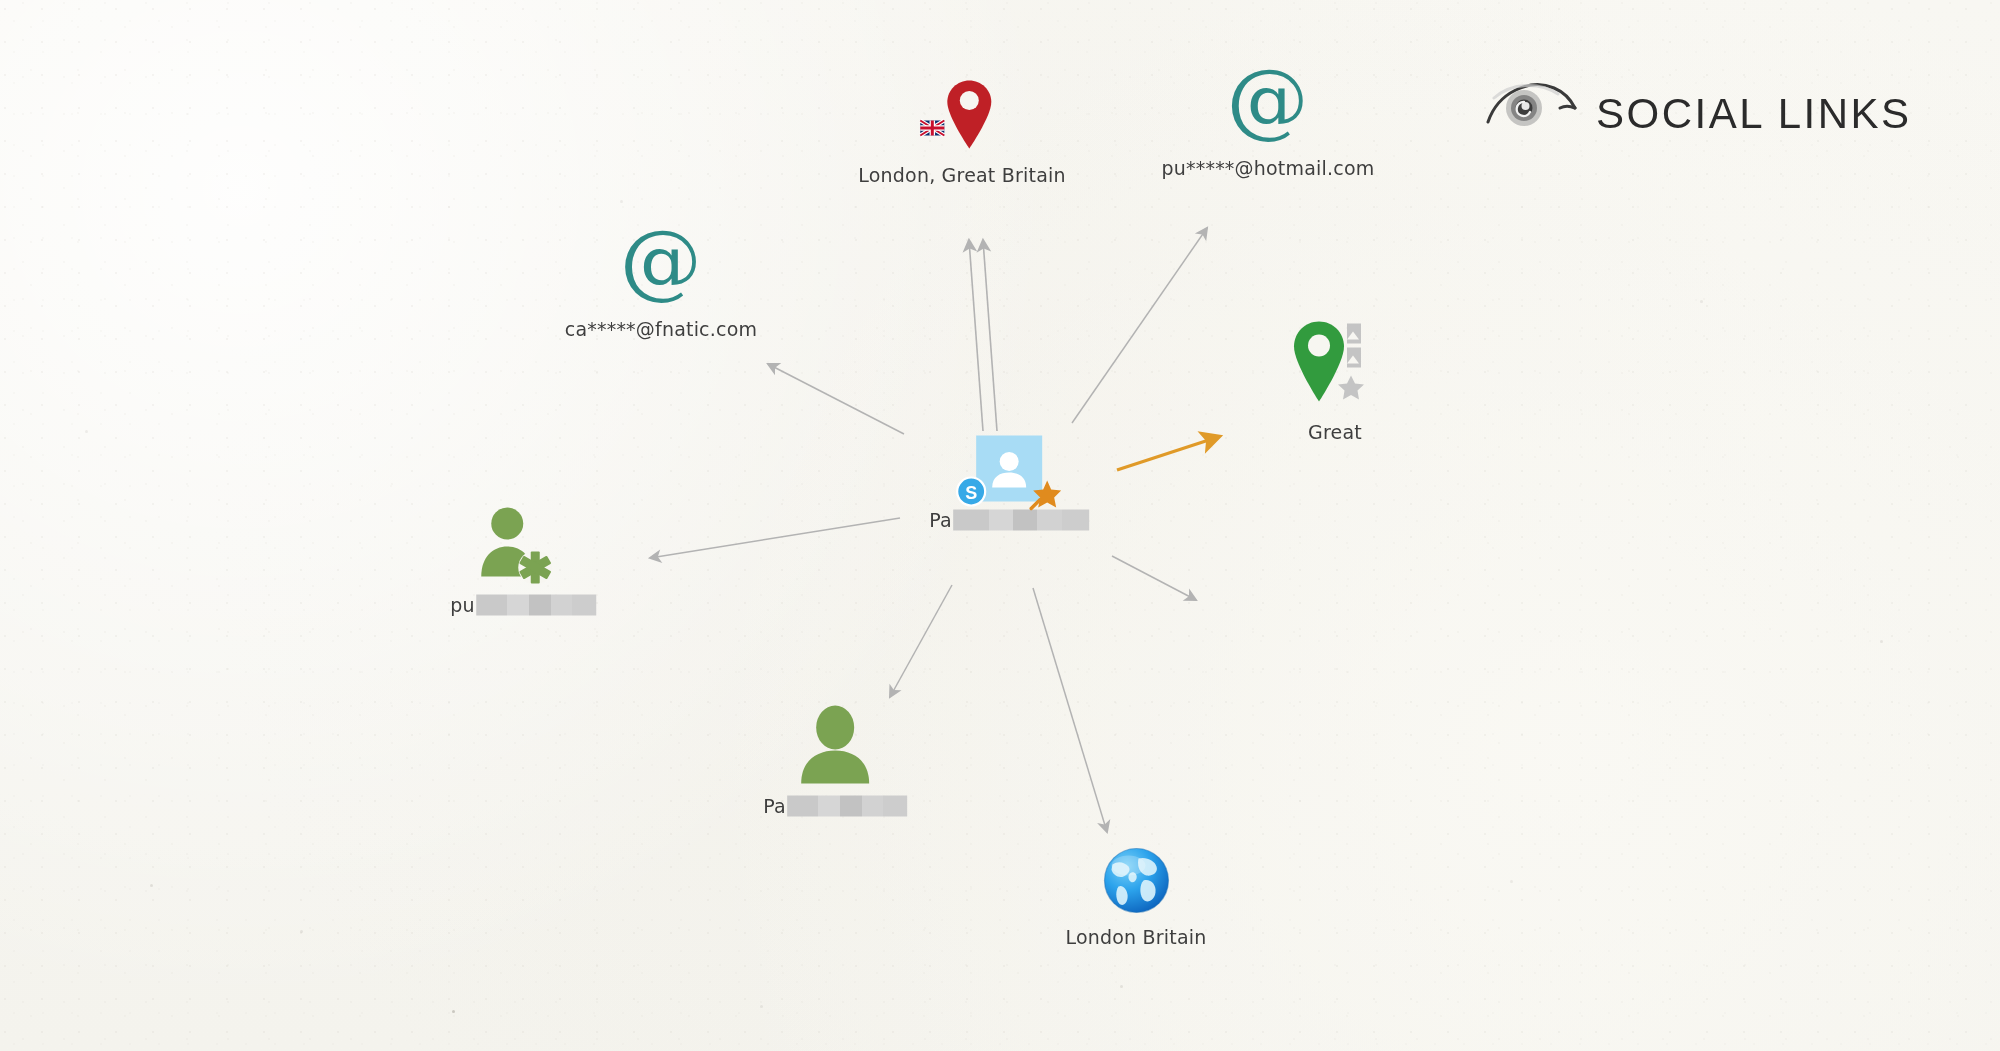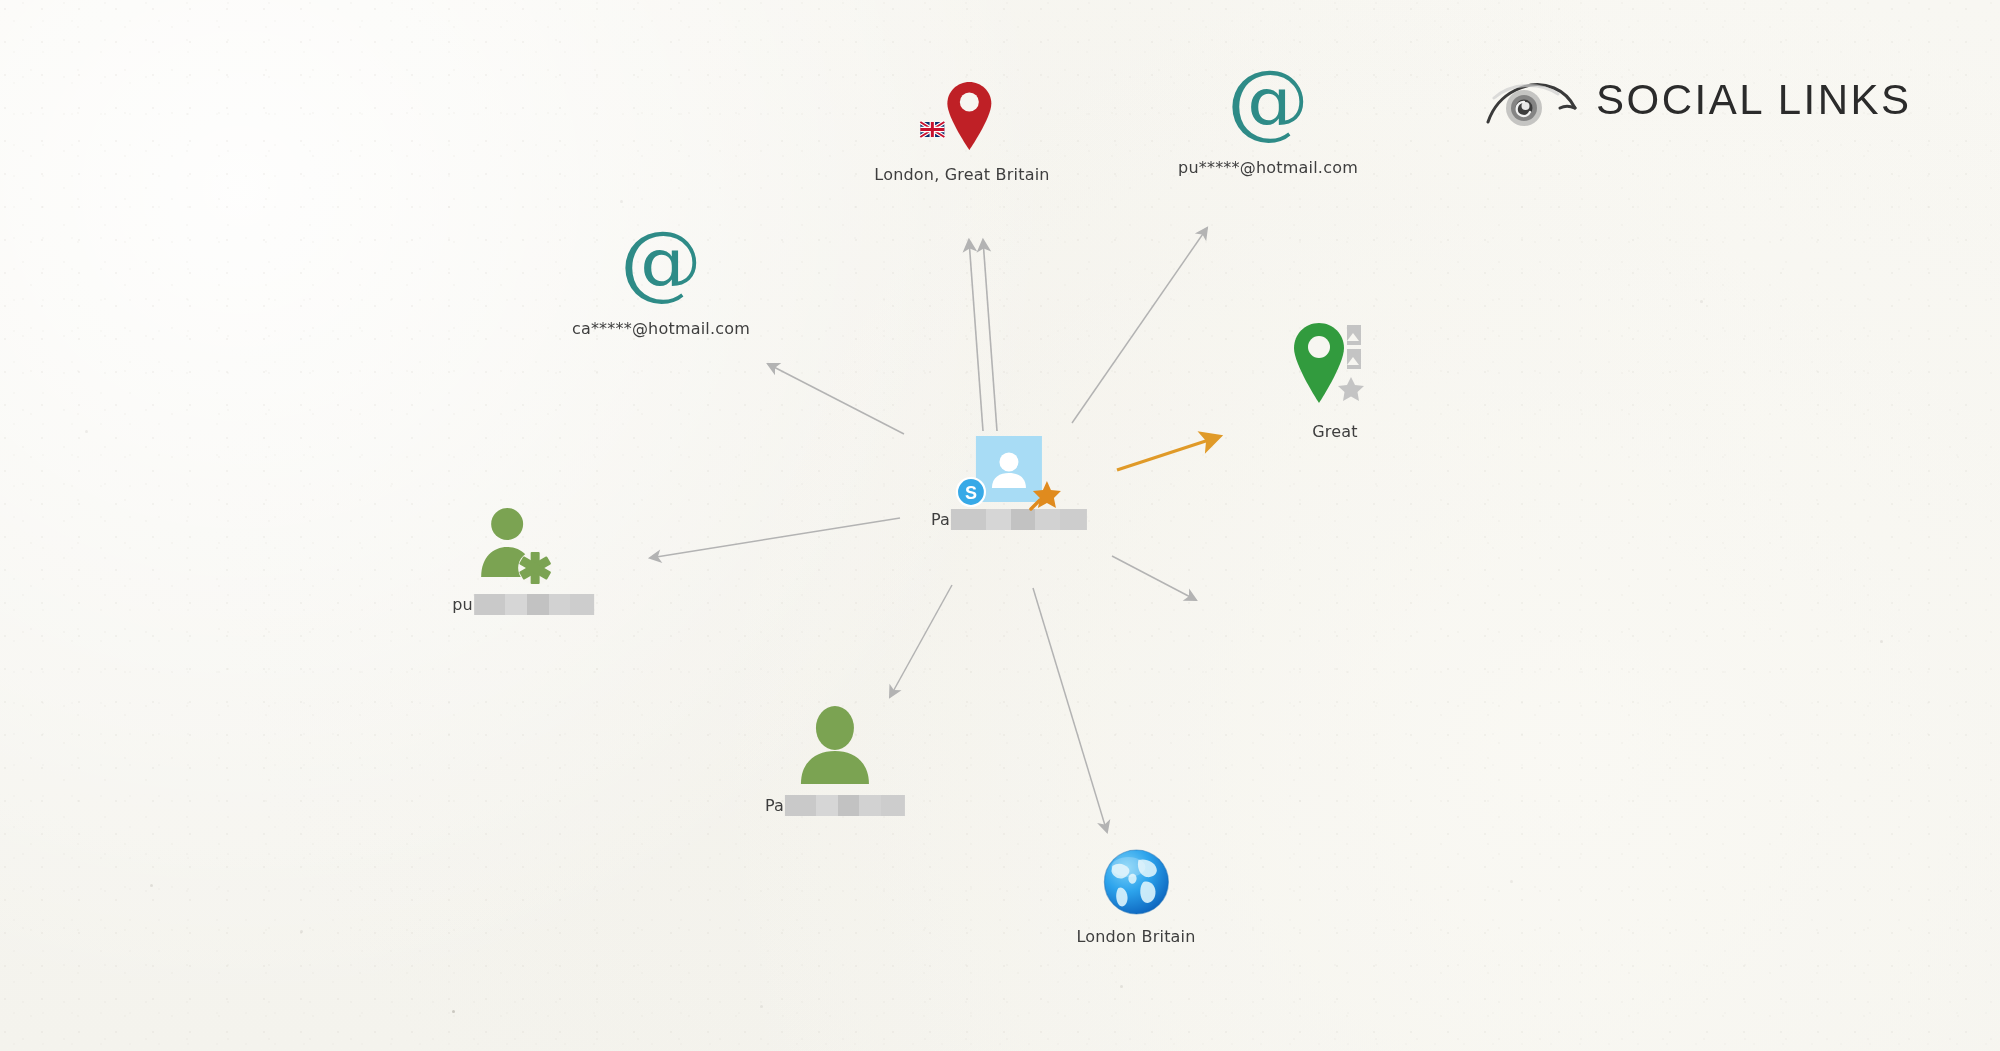--- a/index.html
+++ b/index.html
@@ -49,21 +49,21 @@
     user-select: none;
   }
   .node .glyph {
     position: relative;
     display: flex;
     align-items: center;
     justify-content: center;
   }
   .node .label {
     margin-top: 7px;
-    font-size: 16px;
+    font-size: 19px;
     color: #3e3e3e;
     letter-spacing: .2px;
     white-space: nowrap;
     font-family: "DejaVu Sans", "Liberation Sans", sans-serif;
   }
   .label-row { display: flex; align-items: center; margin-top: 7px; }
   .label-row .label { margin-top: 0; }
   .redact {
     display: inline-block;
     height: 21px;
@@ -85,21 +85,21 @@
   }
   .avatar-person { fill: #ffffff; }
   .badge { position: absolute; }
   .skype-badge { left: -21px; bottom: -10px; }
   .pin-badge   { right: -20px; bottom: -14px; }
 
   
   #logo {
     position: absolute;
     left: 1484px; top: 76px;
-    display: flex; align-items: flex-start; gap: 16px;
+    display: flex; align-items: flex-end; gap: 16px;
   }
   #logo .wordmark {
     font-family: "Liberation Sans", "DejaVu Sans", sans-serif;
     font-size: 42px;
     letter-spacing: 2.5px;
     color: #2b2b2b;
     font-weight: 400;
   }
 </style>
 </head>
@@ -189,21 +189,21 @@
     </div>
     <div class="label">pu*****@hotmail.com</div>
   </div>
 
   <div class="node" style="left:661px;top:281px">
     <div class="glyph" style="width:88px;height:88px;">
       <svg width="88" height="88" viewBox="0 0 88 88">
         <text x="44" y="66" text-anchor="middle" font-family="'DejaVu Serif', serif" font-size="82" fill="#2e8b87">@</text>
       </svg>
     </div>
-    <div class="label">ca*****@hotmail.com</div>
+    <div class="label">ca*****@fnatic.com</div>
   </div>
 
   <div class="node" style="left:1335px;top:380px">
     <div class="glyph" style="width:100px;height:96px;">
       <svg width="100" height="96" viewBox="0 0 100 96">
         <path d="M34,4 C20,4 9,15 9,29 C9,46 34,84 34,84 C34,84 59,46 59,29 C59,15 48,4 34,4 Z" fill="#329b3e"></path>
         <circle cx="34" cy="28" r="11" fill="#f7f6f1"></circle>
         <g fill="#c4c4c4">
           <path d="M62,6 h14 v20 h-14 z"></path>
           <path d="M62,30 h14 v20 h-14 z"></path>

